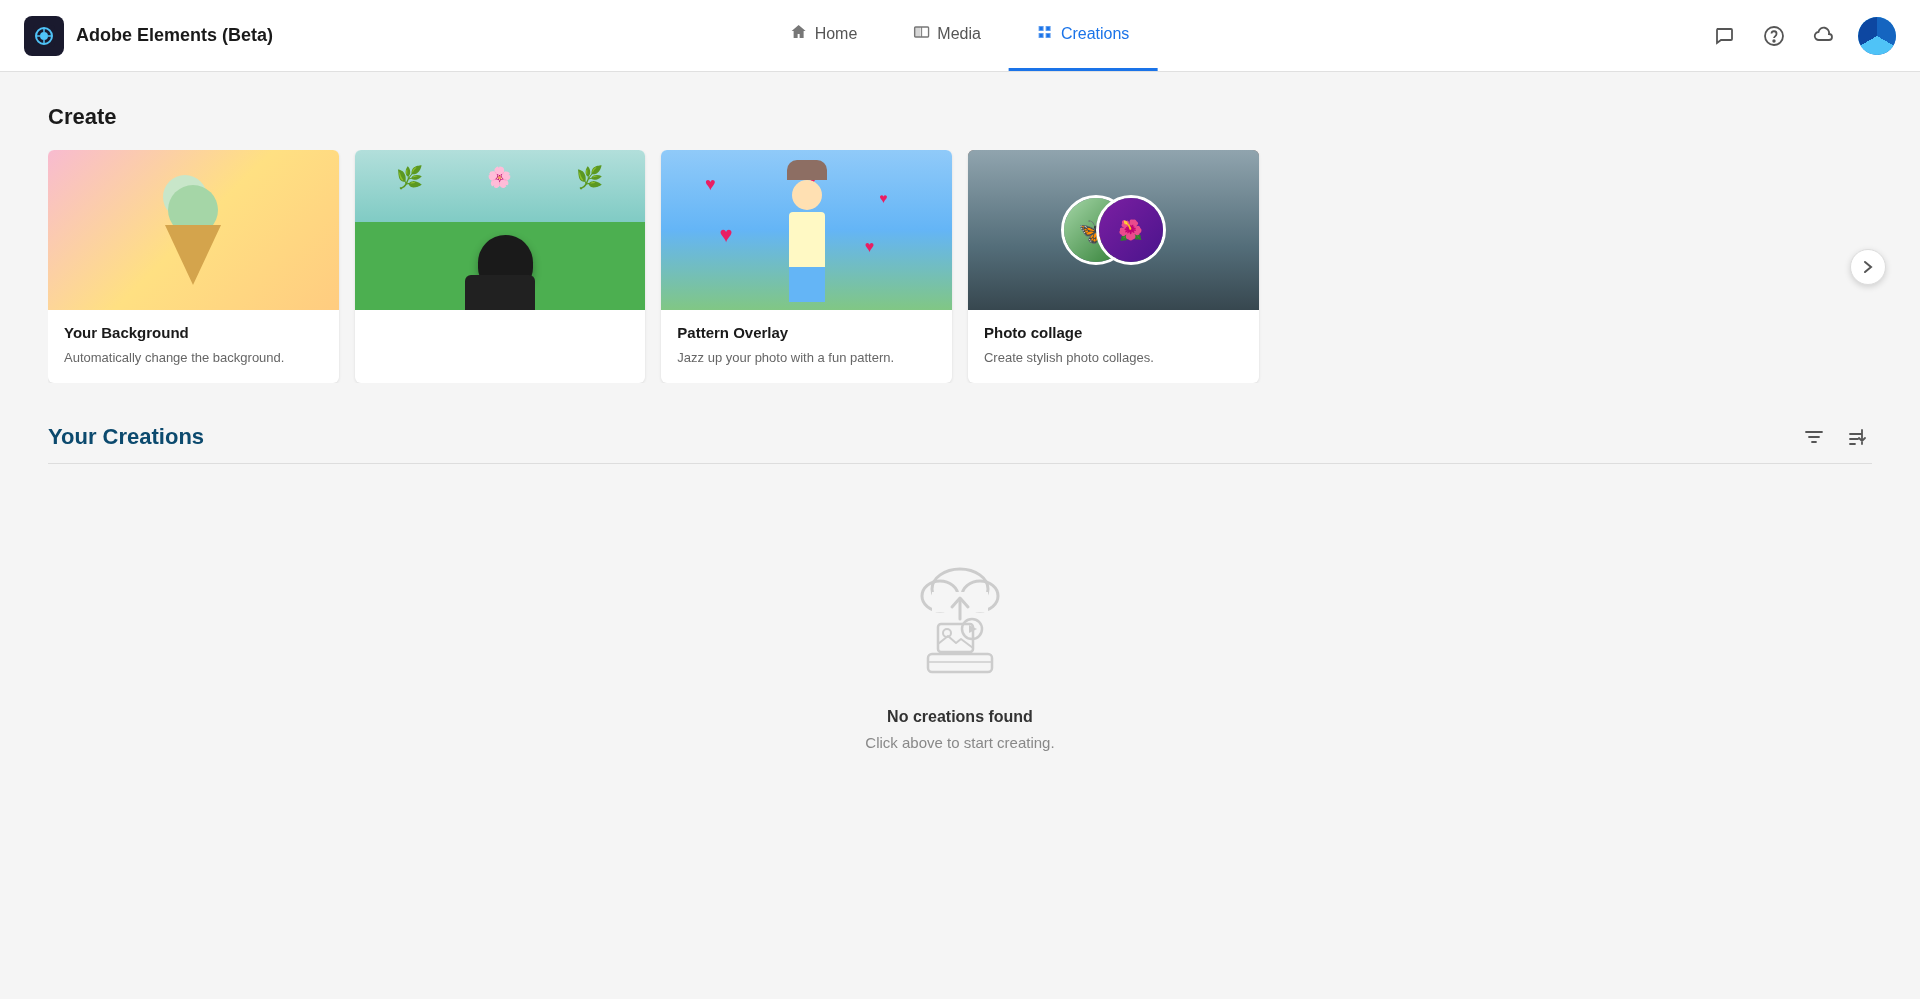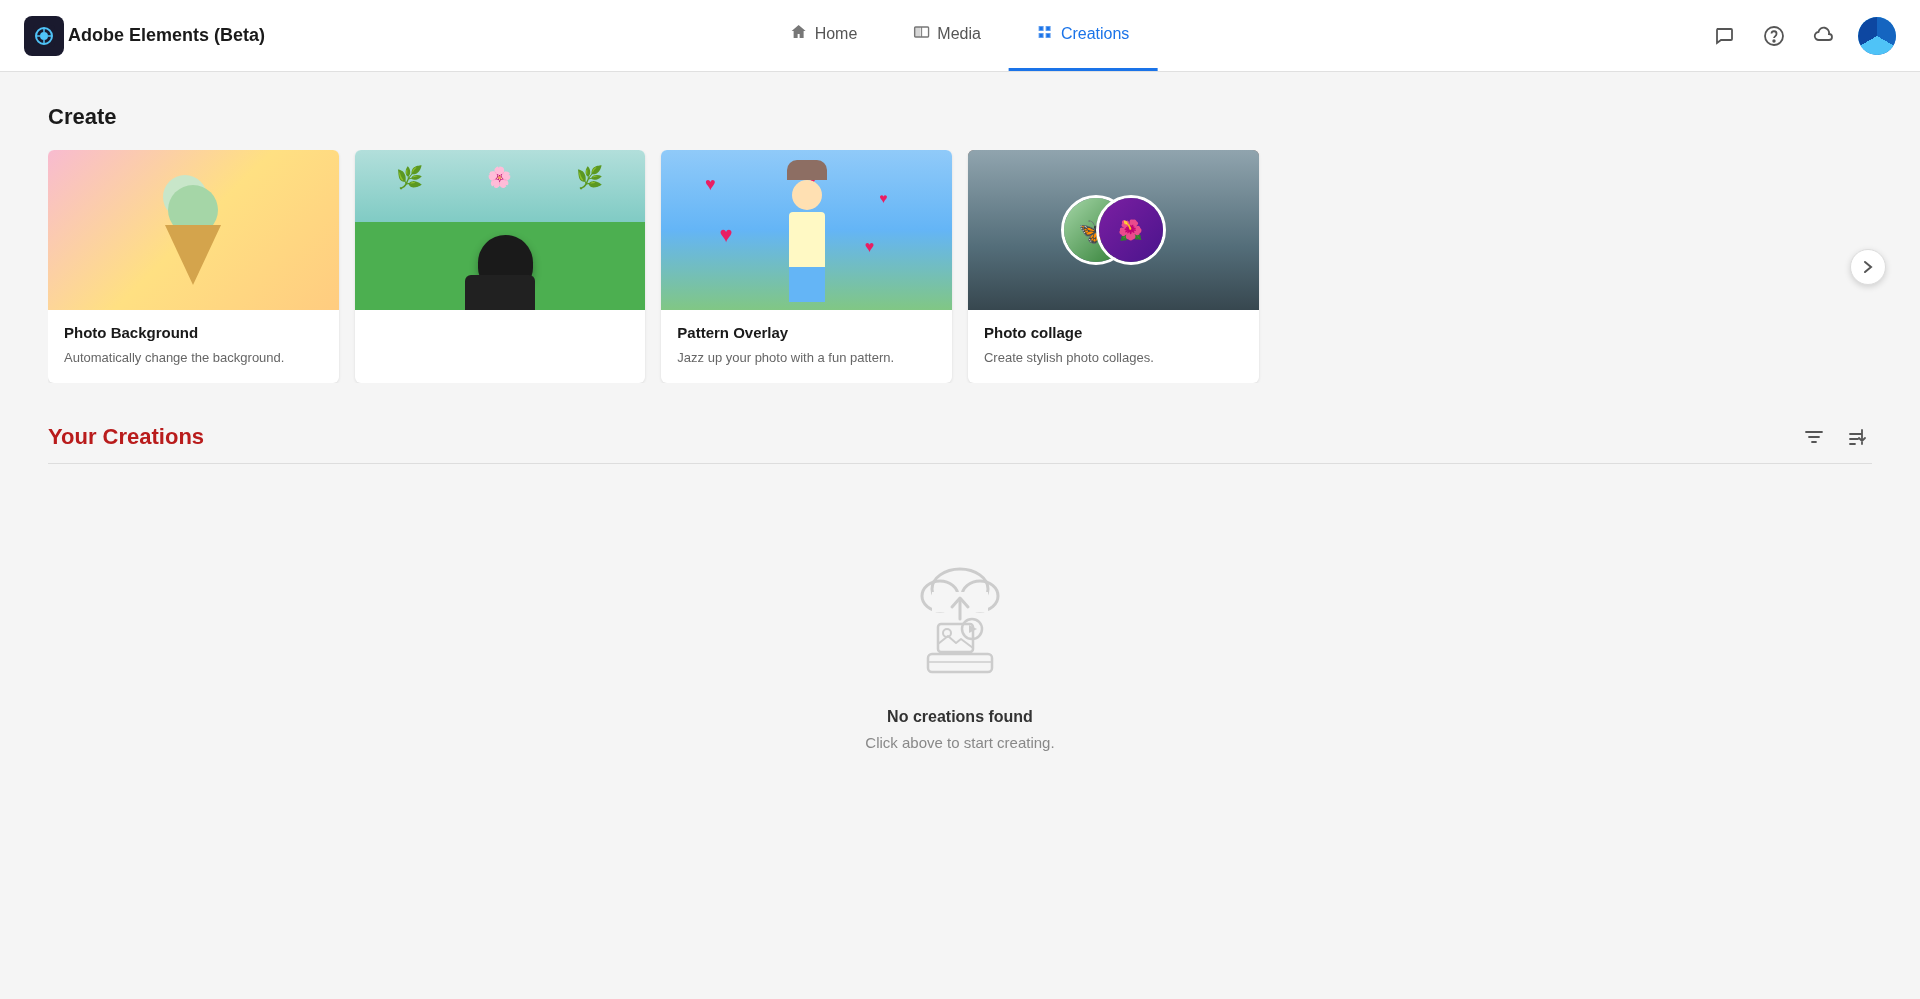--- a/index.html
+++ b/index.html
@@ -11,21 +11,21 @@
       height: 72px;
       display: flex;
       align-items: center;
       padding: 0 24px;
       border-bottom: 1px solid #e0e0e0;
       position: relative;
     }
     .header-logo {
       display: flex;
       align-items: center;
-      gap: 4px;
+      gap: 12px;
       font-size: 18px;
       font-weight: 600;
       color: #1a1a1a;
       flex-shrink: 0;
     }
     .logo-icon {
       width: 40px;
       height: 40px;
       background: #1a1a2e;
       border-radius: 8px;
@@ -369,21 +369,21 @@
       display: flex;
       align-items: center;
       justify-content: space-between;
       border-bottom: 1px solid #ddd;
       padding-bottom: 12px;
       margin-bottom: 0;
     }
     .your-creations-title {
       font-size: 22px;
       font-weight: 700;
-      color: #b91c1c;
+      color: #0c4a6e;
     }
     .creations-actions {
       display: flex;
       gap: 16px;
       align-items: center;
     }
     .action-btn {
       background: none;
       border: none;
       cursor: pointer;
@@ -498,21 +498,21 @@
 
         <div class="creation-card">
           <div class="card-image card-bg-1">
             <div class="ice-cream">
               <div class="scoop2"></div>
               <div class="scoop1"></div>
               <div class="cone"></div>
             </div>
           </div>
           <div class="card-info">
-            <div class="card-name">Photo Background</div>
+            <div class="card-name">Your Background</div>
             <div class="card-desc">Automatically change the background.</div>
           </div>
         </div>
 
 
         <div class="creation-card">
           <div class="card-image" style="background: linear-gradient(180deg, #b2dfdb 0%, #80cbc4 45%, #4caf50 45%);">
             <div style="position:absolute;top:15px;left:10px;right:10px;display:flex;justify-content:space-around;">
               <span style="font-size:22px;">🌿</span>
               <span style="font-size:20px;">🌸</span>

